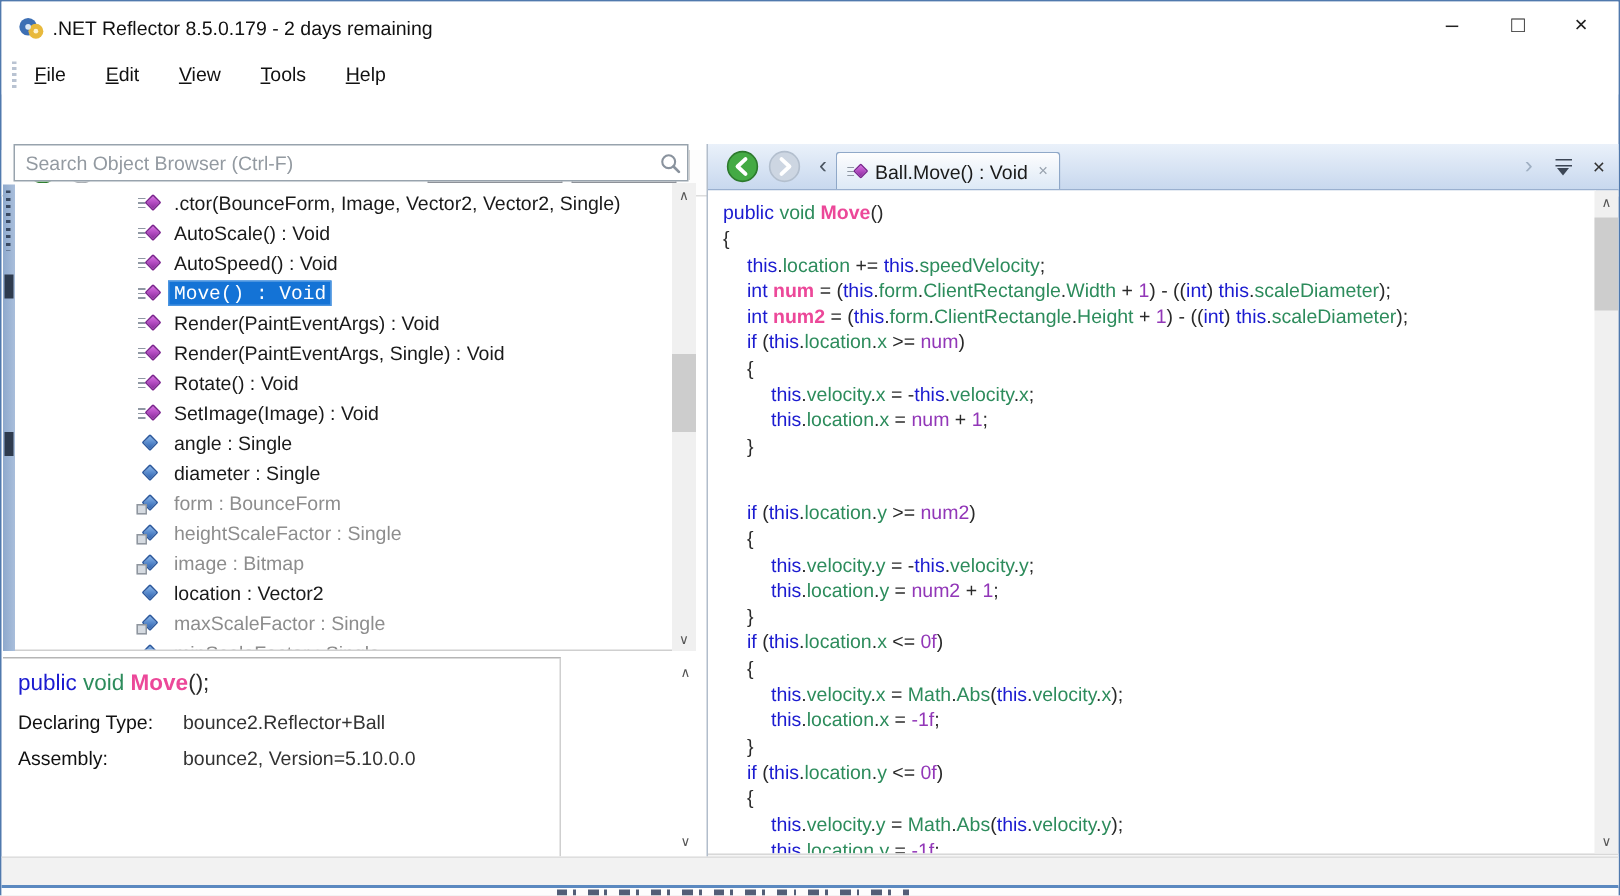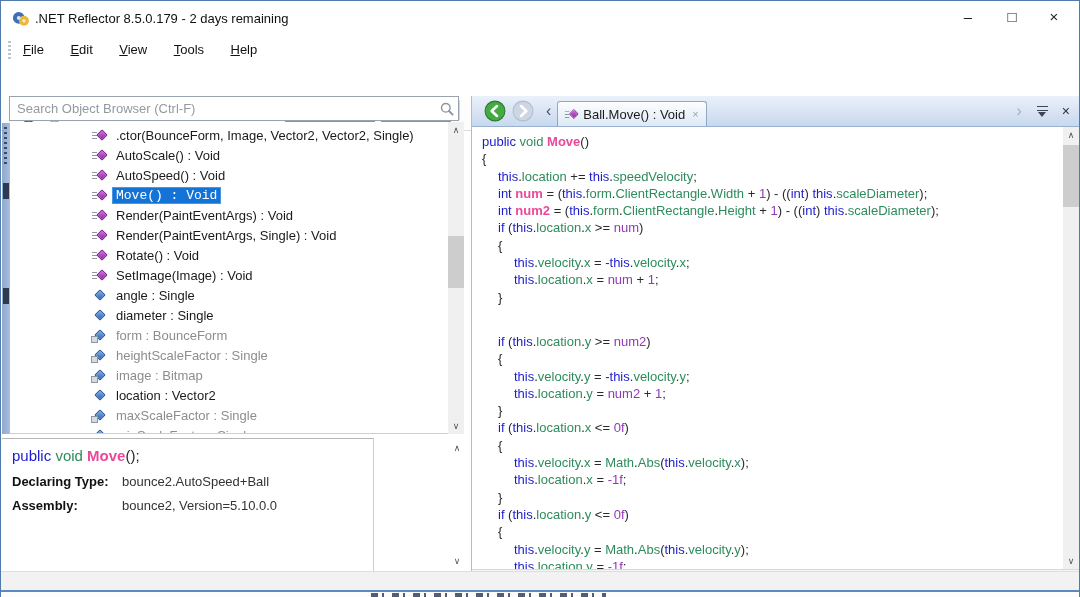--- a/index.html
+++ b/index.html
@@ -69,21 +69,21 @@
 
   .tree-sbar{left:447px;top:121px;height:312px;}
   .code-sbar{left:1062px;top:126px;height:442px;}
   .sig-sbar{left:448px;top:439px;height:129px;}
 
   
   .sigpanel{position:absolute;left:1px;top:437px;width:372px;height:133px;background:#fff;
             border-top:1px solid #b5b5b5;border-right:1px solid #cfcfcf;padding:8px 36px 0 10px;}
   .sigline{font-size:15px;margin-bottom:10px;}
   .sigrow{display:flex;font-size:13px;margin-bottom:9px;}
-  .sigrow .lbl{width:110px;font-weight:bold;color:#111;}
+  .sigrow .lbl{width:110px;font-weight:normal;color:#111;}
   .sigrow .val{color:#333;}
 
   
   .tk-k{color:#1b1bd0}.tk-m{color:#2d8c5c}.tk-d{color:#ec4899;font-weight:bold}
   .tk-n{color:#9237b8}.tk-p{color:#2a2a2a}
 
   
   .rpanel{position:absolute;left:470px;top:95px;width:609px;height:495px;border-left:1px solid #b2bdcb;}
   .tabstrip{position:absolute;left:0;top:0;right:0;height:31px;
             background:linear-gradient(#eaf1fa,#c8d8ee);border-bottom:1px solid #9ab0cf;
@@ -357,21 +357,21 @@
   <div class="sbar tree-sbar">
     <span class="arr up">∧</span>
     <span class="thumb" style="top:114px;height:52px;"></span>
     <span class="arr dn">∨</span>
   </div>
 
   <div class="sigpanel">
     <div class="sigline"><span class="tk-k">public</span><span class="tk-p"> </span><span class="tk-m">void</span><span class="tk-p"> </span><span class="tk-d">Move</span><span class="tk-p">();</span></div>
     <div class="sigrow">
       <span class="lbl">Declaring Type:</span>
-      <span class="val">bounce2.AutoSpeed+Ball</span>
+      <span class="val">bounce2.Reflector+Ball</span>
     </div>
     <div class="sigrow">
       <span class="lbl">Assembly:</span>
       <span class="val">bounce2, Version=5.10.0.0</span>
     </div>
   </div>
   <div class="sbar white sig-sbar">
     <span class="arr up">∧</span>
     <span class="arr dn">∨</span>
   </div>

